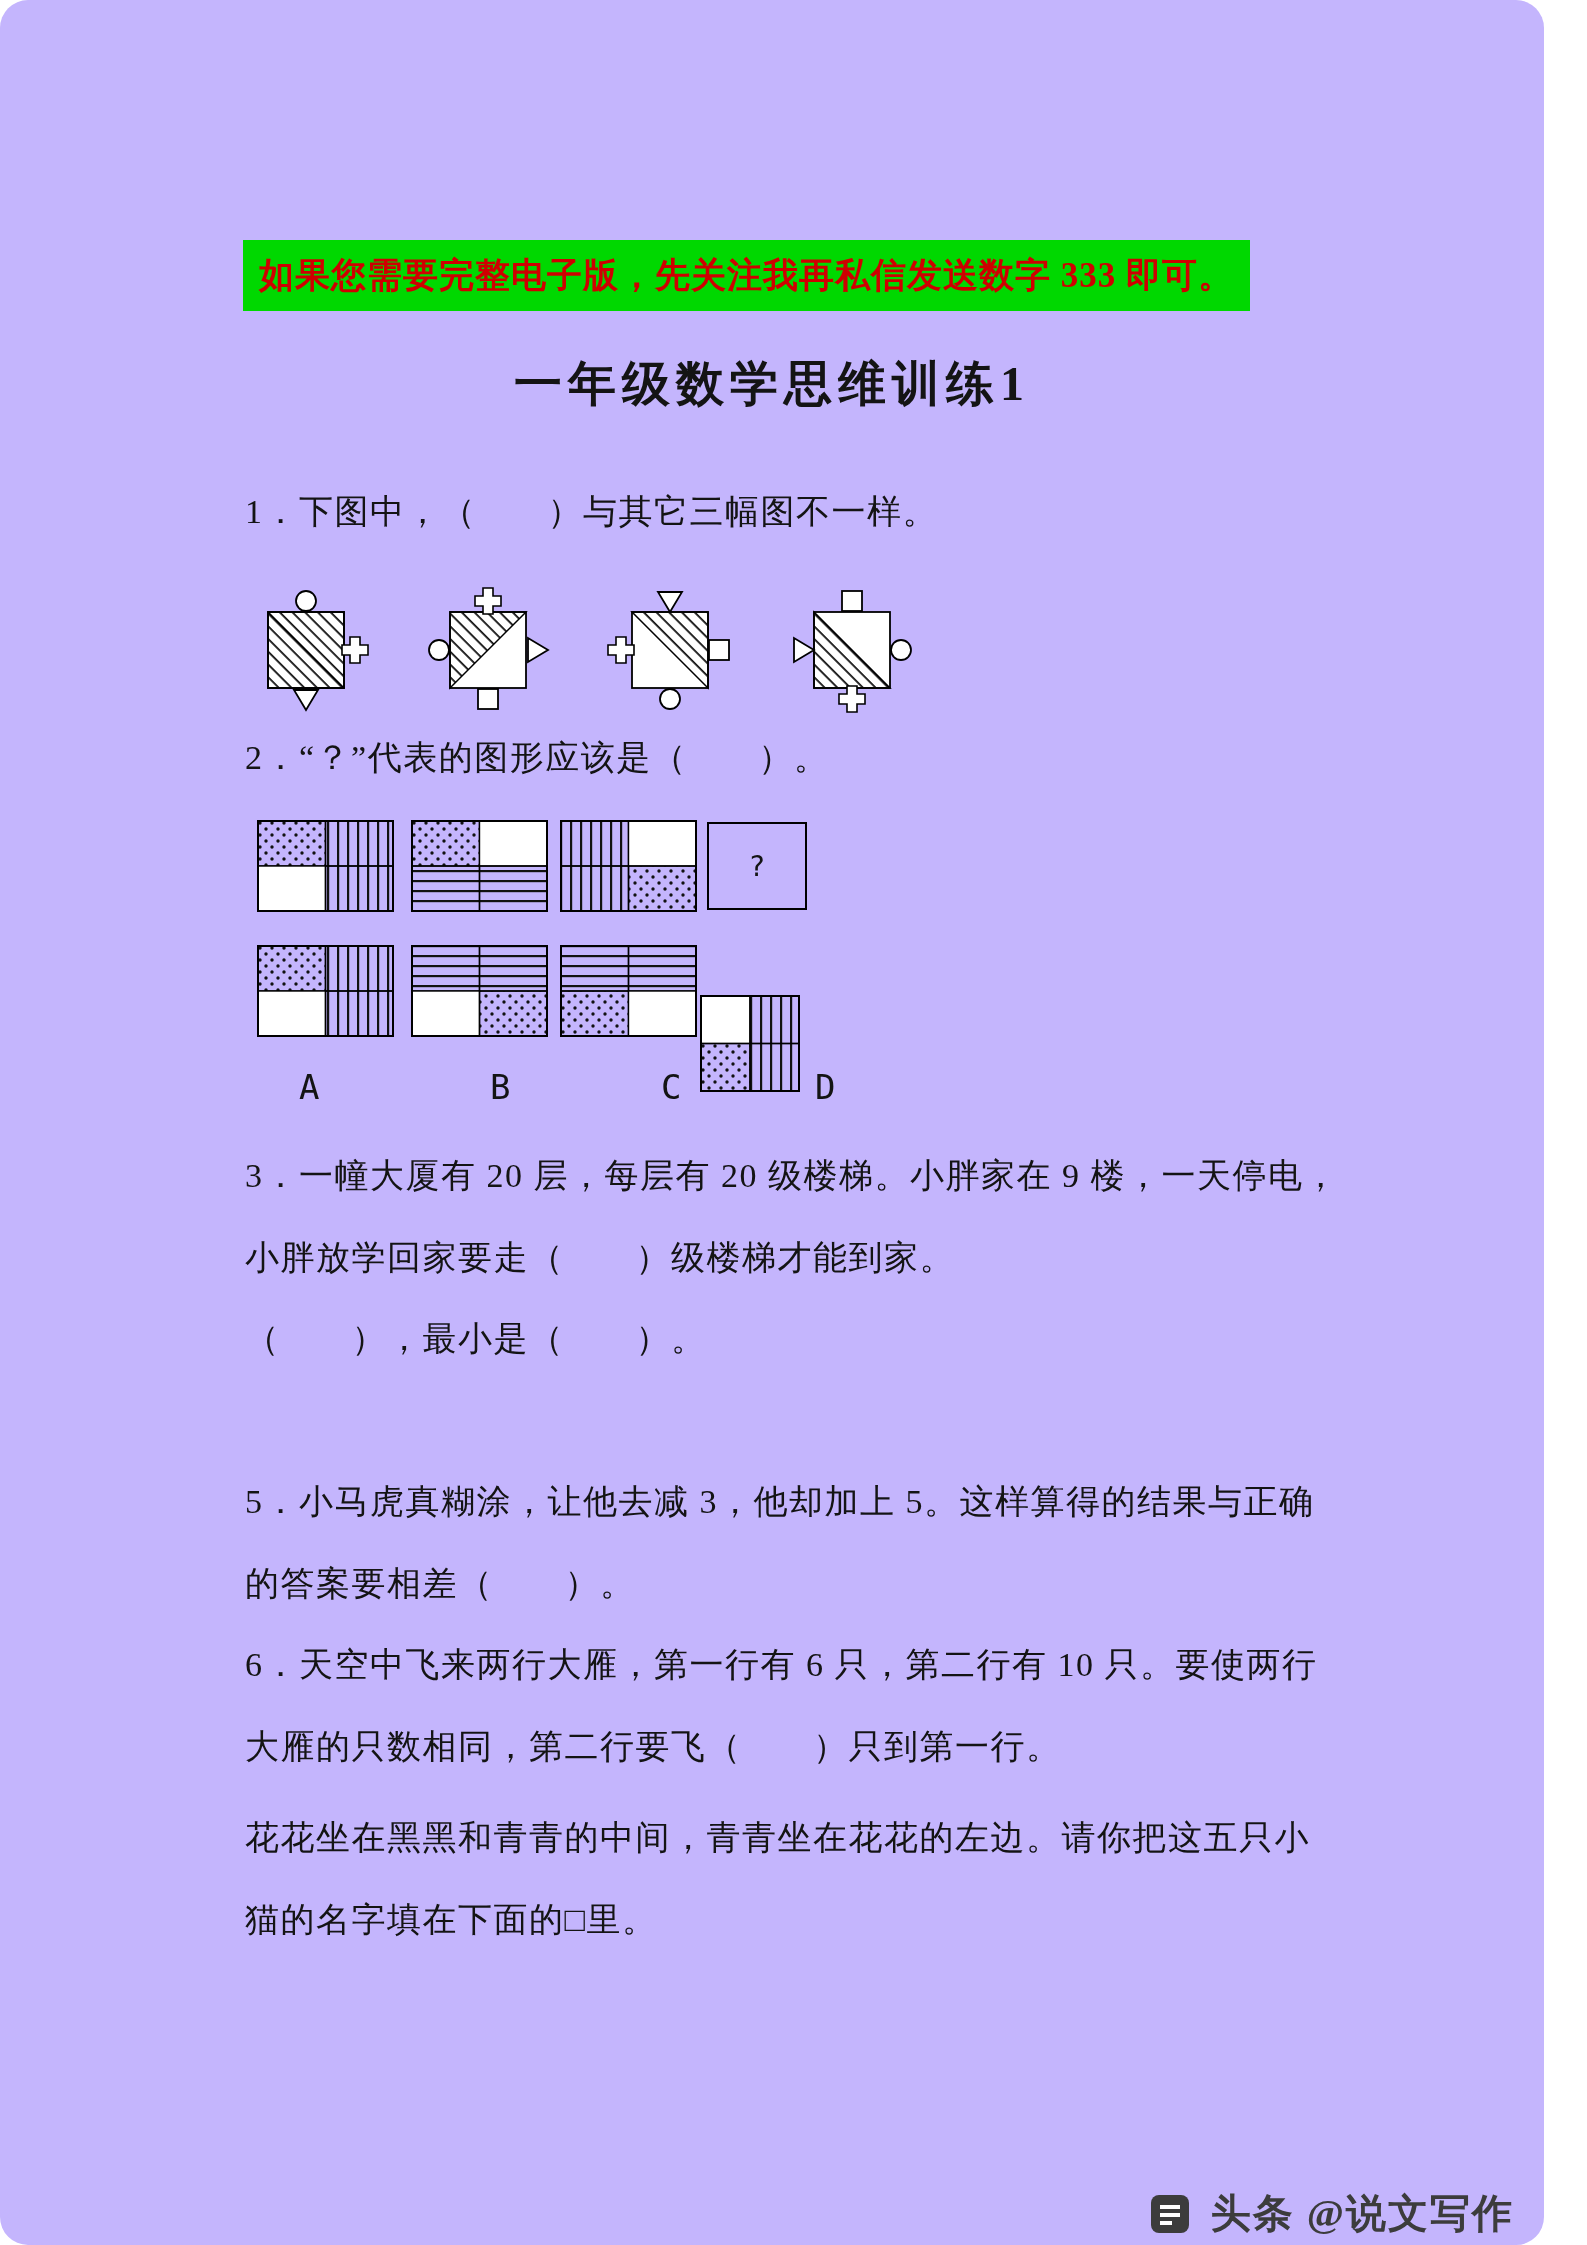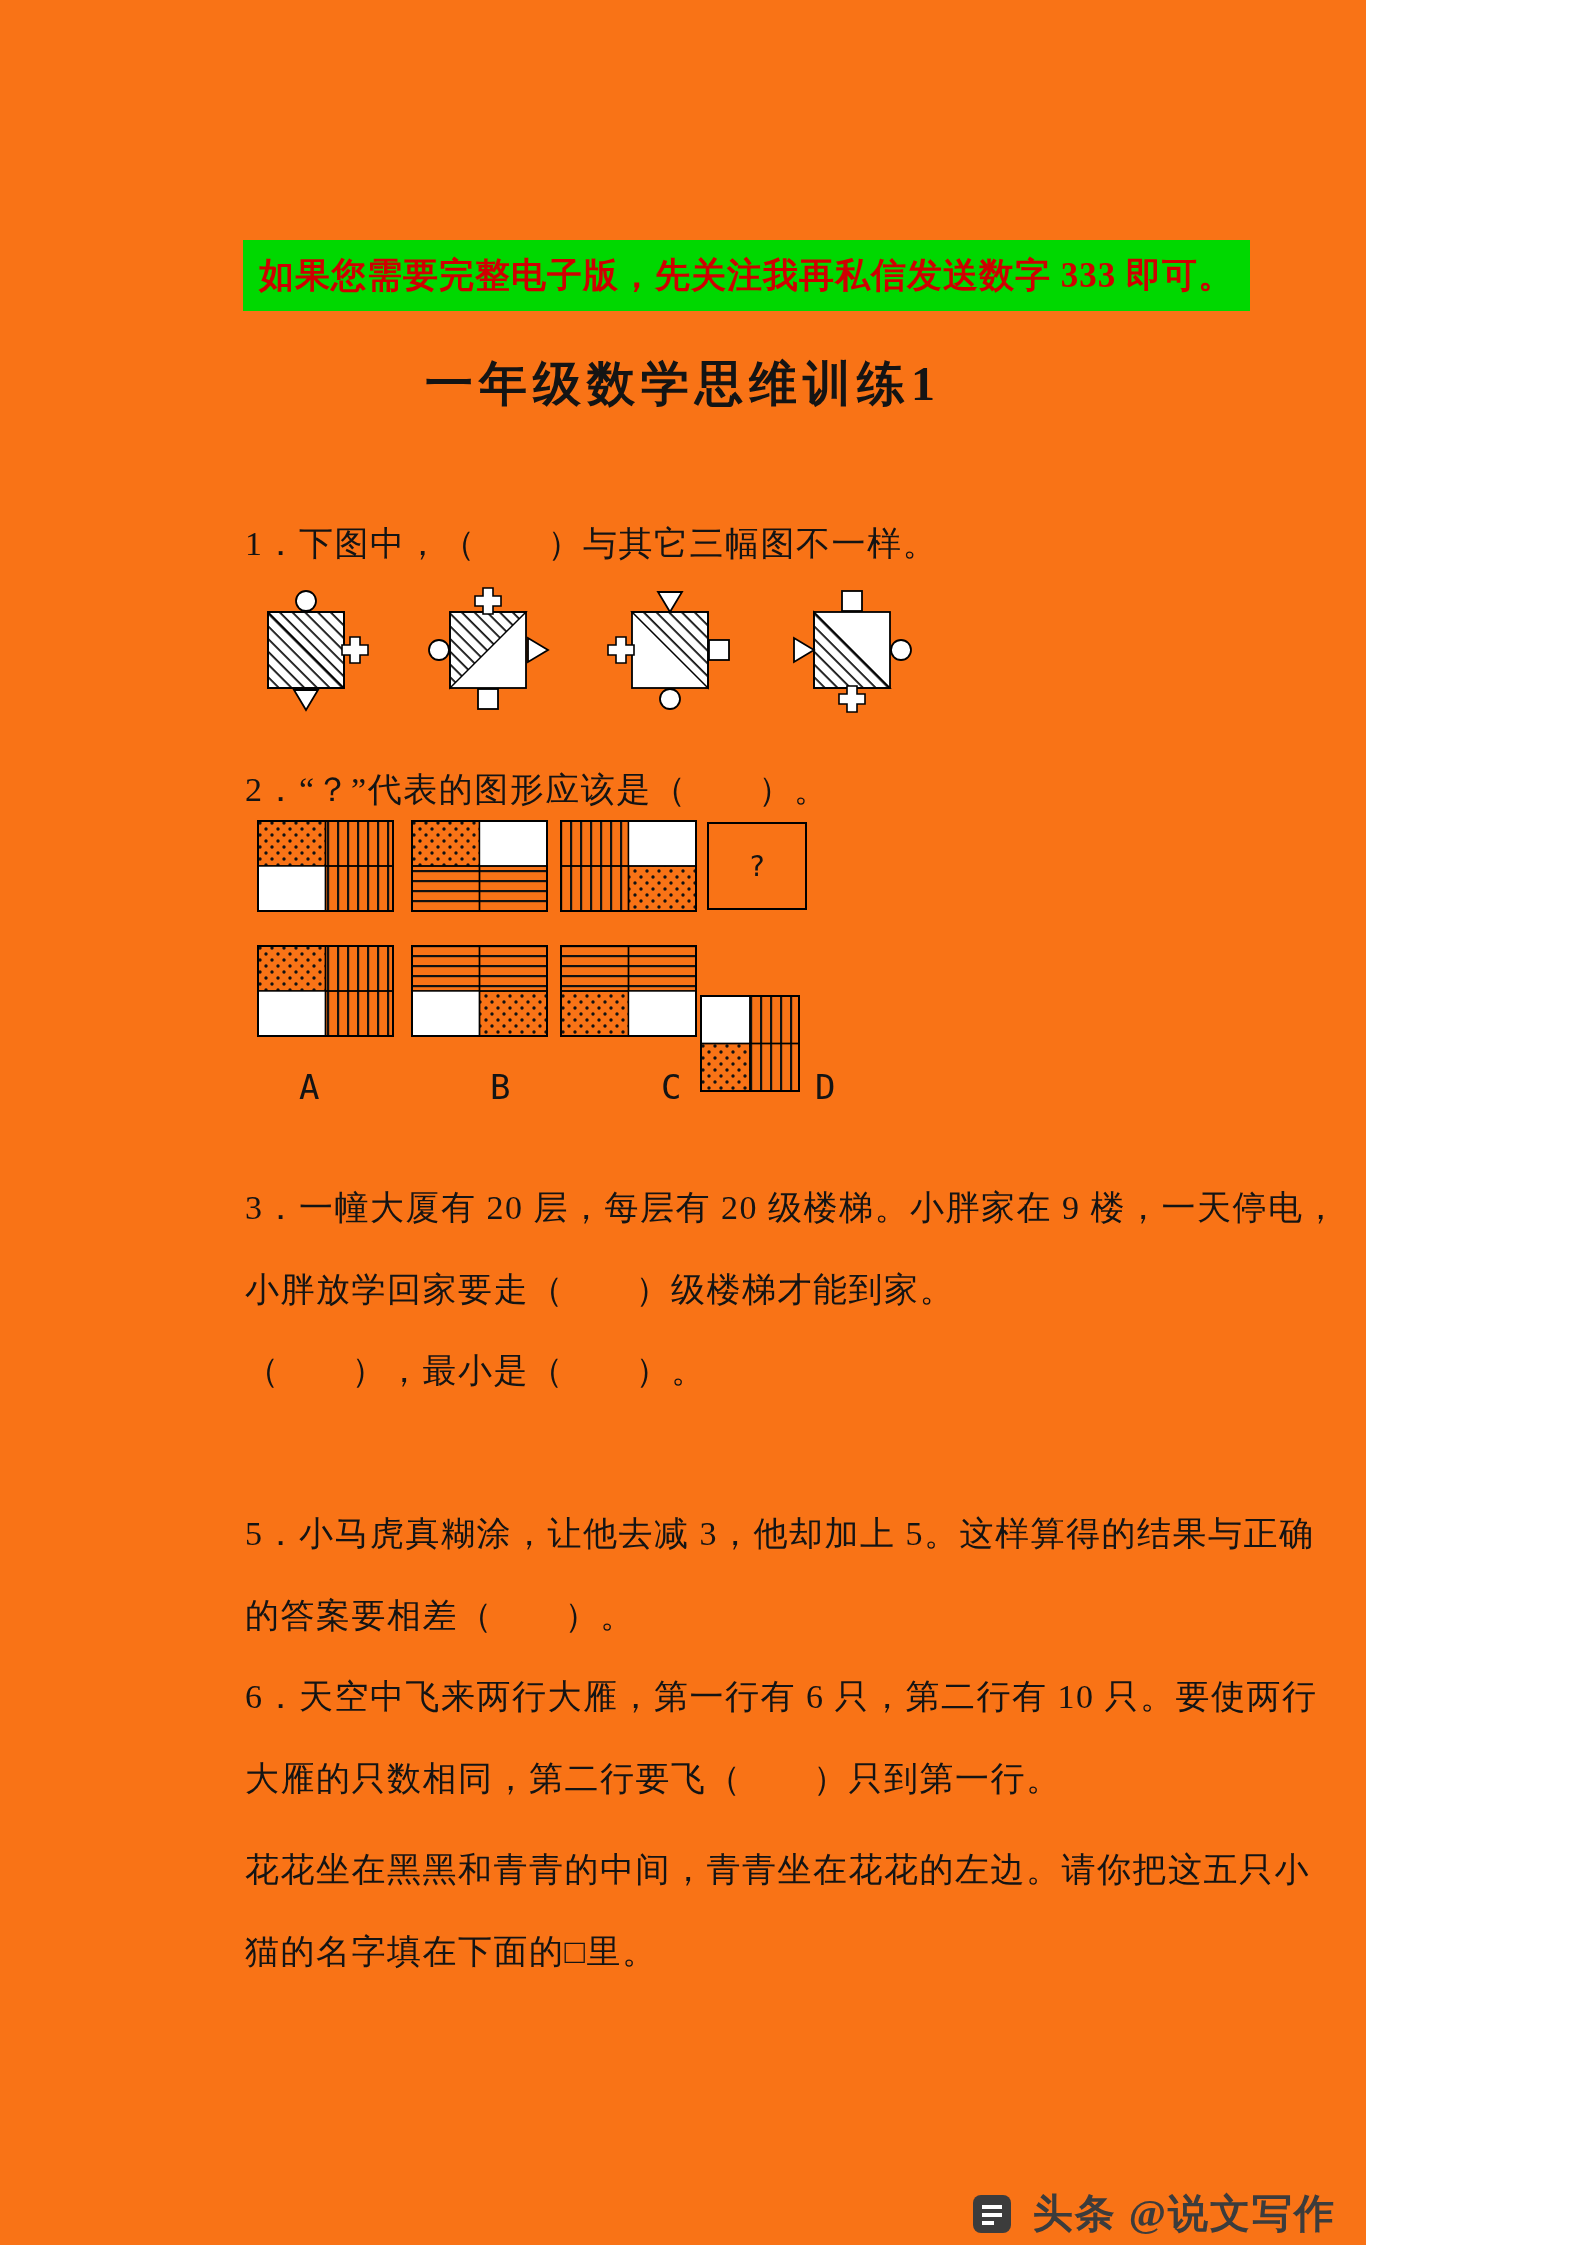--- a/index.html
+++ b/index.html
@@ -1,31 +1,31 @@
 <!DOCTYPE html>
 <html><head>
 <meta charset="utf-8">
 <style>
   html,body{margin:0;padding:0;background:#fff;}
   .page{
-    position:relative;width:1366px;height:2245px;background:#f97316;
-    font-family:"Liberation Serif","DejaVu Serif",serif;color:#141414;overflow:hidden;
+    position:relative;width:1544px;height:2245px;background:#c4b5fd;
+    font-family:"Liberation Serif","DejaVu Serif",serif;color:#141414;overflow:hidden;border-radius:28px;
   }
   .abs{position:absolute;}
   .banner{
     left:243px;top:240px;background:#00d800;color:#cf0000;
     font-size:35px;font-weight:700;letter-spacing:1px;
     padding:12px 16px;white-space:nowrap;
   }
   .title{
     left:0;top:360px;width:100%;text-align:center;
     font-size:48px;font-weight:700;letter-spacing:6px;line-height:1;
   }
   .qtext,.qlines .line{
-    font-size:34px;line-height:1;letter-spacing:1.5px;white-space:nowrap;color:#141414;margin-top:32px;
+    font-size:34px;line-height:1;letter-spacing:1.5px;white-space:nowrap;color:#141414;
   }
   .qlines .line{margin-bottom:48px;}
   .q1figs{left:240px;top:584px;display:flex;gap:50px;}
   .fish{width:132px;height:132px;}
   .fish svg{display:block;}
   .q2area{left:245px;top:820px;width:1180px;height:310px;}
   .pbox{position:absolute;}
   .pbox svg{display:block;}
   .qmark{
     position:absolute;width:96px;height:84px;border:2px solid #000;

